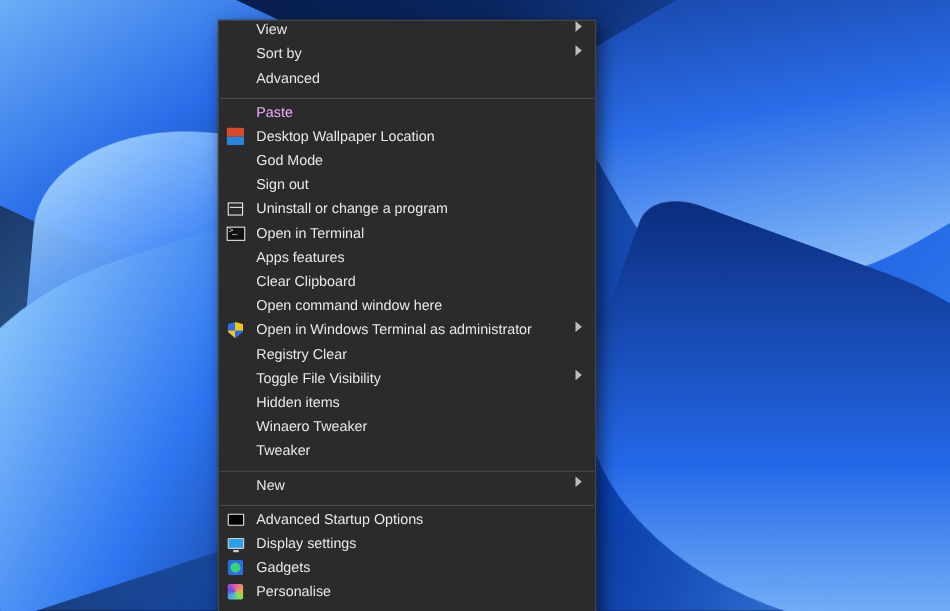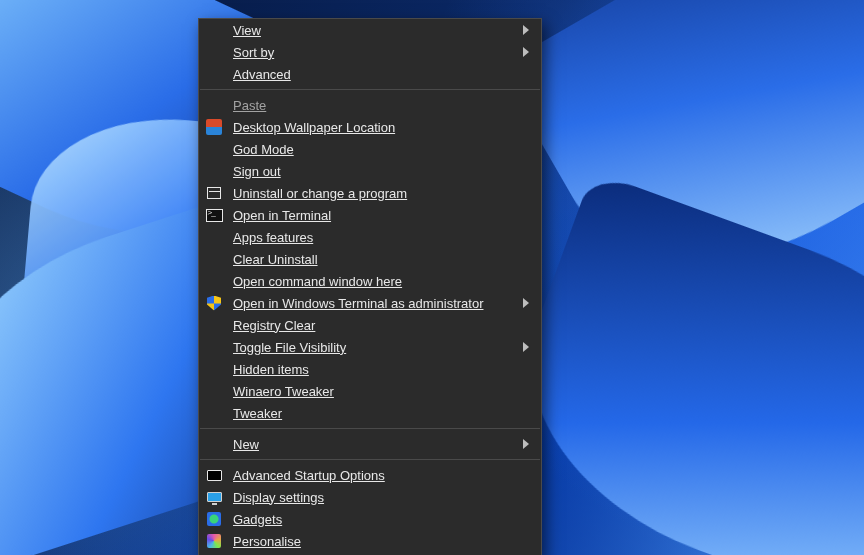--- a/index.html
+++ b/index.html
@@ -48,28 +48,27 @@
     top: 18px;
     width: 342px;
     background: #2b2b2b;
     border: 1px solid #4a4a4a;
     box-shadow: 4px 6px 14px rgba(0,0,0,0.55);
     color: #e8e8e8;
     padding-bottom: 6px;
   }
   .menu-item {
     display: flex;
-    align-items: center;
+    align-items: flex-start;
     height: 22px;
     padding: 0 10px 0 6px;
     cursor: default;
     position: relative;
-    text-decoration: underline;
-  }
-  .menu-item.disabled { color: #a3a3a3; }
+  }
+  .menu-item.disabled { color: #f0abfc; }
   .mi-icon {
     width: 18px;
     height: 16px;
     flex: 0 0 18px;
     margin-right: 10px;
     display: flex;
     align-items: center;
     justify-content: center;
   }
   .mi-label { flex: 1 1 auto; white-space: nowrap; }
@@ -175,21 +174,21 @@
         <span class="ico ico-terminal"></span>
       </span>
     <span class="mi-label">Open in Terminal</span>
   </div>
   <div class="menu-item">
     <span class="mi-icon"></span>
     <span class="mi-label">Apps  features</span>
   </div>
   <div class="menu-item">
     <span class="mi-icon"></span>
-    <span class="mi-label">Clear Uninstall</span>
+    <span class="mi-label">Clear Clipboard</span>
   </div>
   <div class="menu-item">
     <span class="mi-icon"></span>
     <span class="mi-label">Open command window here</span>
   </div>
   <div class="menu-item">
     <span class="mi-icon">
         <span class="ico ico-shield"></span>
       </span>
     <span class="mi-label">Open in Windows Terminal as administrator</span>

